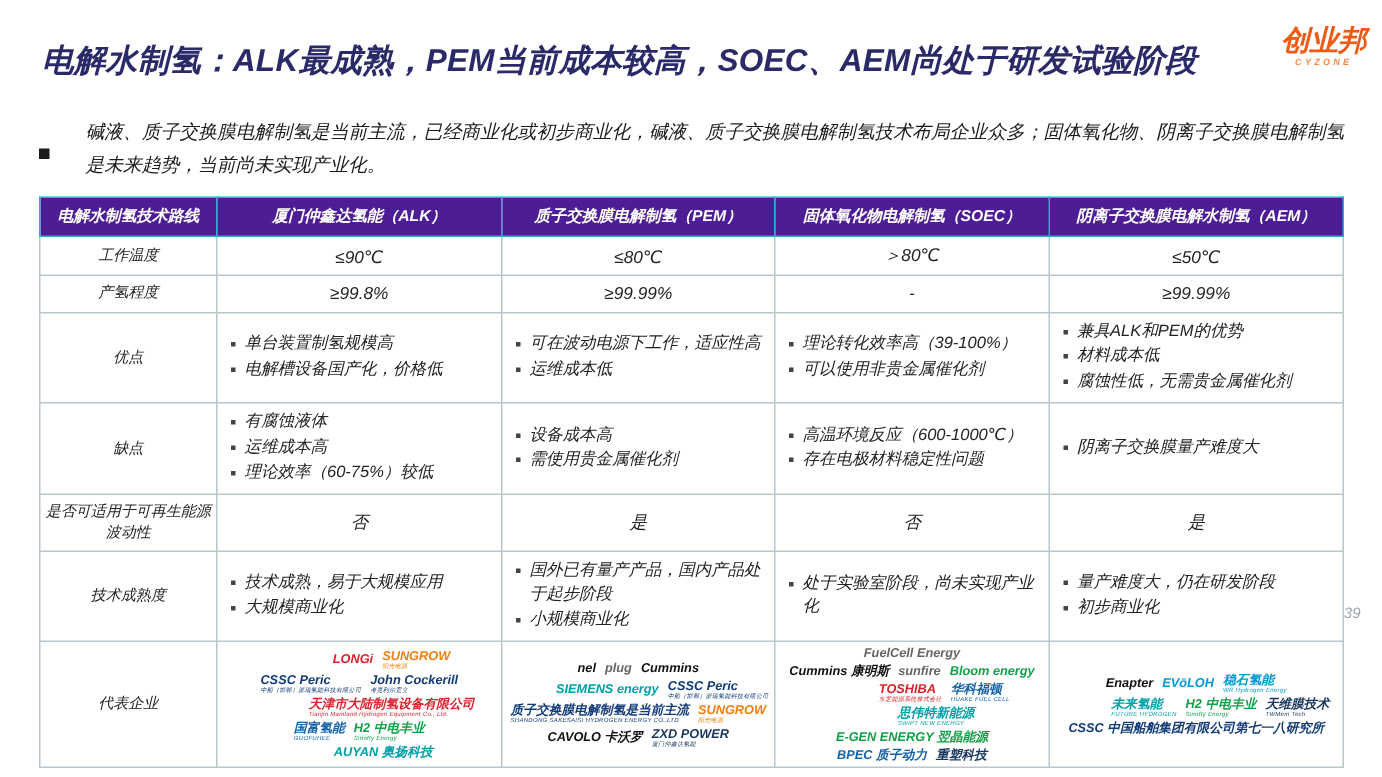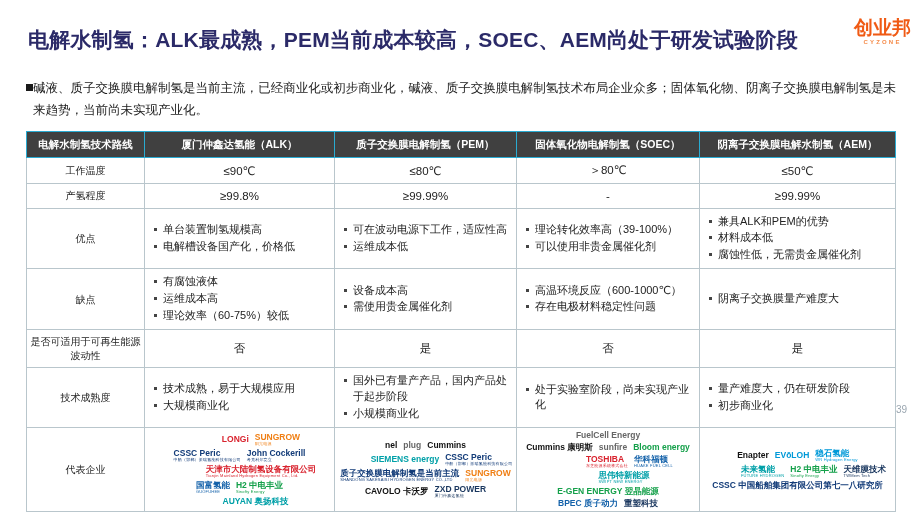--- a/index.html
+++ b/index.html
@@ -3,21 +3,21 @@
 <meta charset="utf-8">
 <style>
   html,body{margin:0;padding:0;}
   body{
     width:921px;height:518px;
     background:#ffffff;
     font-family:"Liberation Sans","DejaVu Sans",sans-serif;
     overflow:hidden;
     position:relative;
   }
-  .slide{position:relative;width:921px;height:419px;}
+  .slide{position:relative;width:921px;height:419px;font-style:italic;}
 
   
   .title{
     position:absolute;left:28px;top:26px;
     font-size:21px;font-weight:bold;letter-spacing:.2px;
     color:#2b2a68;white-space:nowrap;
   }
   .logo{
     position:absolute;right:10px;top:18px;
     text-align:center;line-height:1;
@@ -25,41 +25,41 @@
   .logo .zh{
     font-size:19px;font-weight:bold;color:#f05a14;letter-spacing:0px;
   }
   .logo .en{
     font-size:6px;font-weight:bold;color:#f58a48;letter-spacing:2.2px;margin-top:2px;
   }
 
   
   .bullet-wrap{
     position:absolute;left:26px;top:78px;width:870px;
-    display:flex;gap:0;align-items:flex-start;
+    display:flex;gap:24px;align-items:center;
   }
   .bullet-sq{
     width:7px;height:7px;background:#1a1a1a;flex:0 0 auto;margin-top:6px;
   }
   .bullet-text{
     font-size:12.5px;color:#1b1b1b;line-height:1.75;text-align:justify;
   }
 
   
   .table{
     position:absolute;left:26px;top:131px;width:869px;
     border-collapse:collapse;table-layout:fixed;
     font-size:11px;color:#222;
   }
   .table td,.table th{
     border:1px solid #b9c6cc;
     vertical-align:middle;
   }
   .table thead th{
-    background:#404040;color:#ffffff;
+    background:#4c1d95;color:#ffffff;
     font-size:10.5px;font-weight:bold;
     text-align:center;padding:6px 2px;
     border:1px solid #29abd2;
     line-height:1.25;
   }
   .col-0{width:118px;}
   .col-1{width:190px;}
   .col-2{width:182px;}
   .col-3{width:183px;}
   .col-4{width:196px;}

